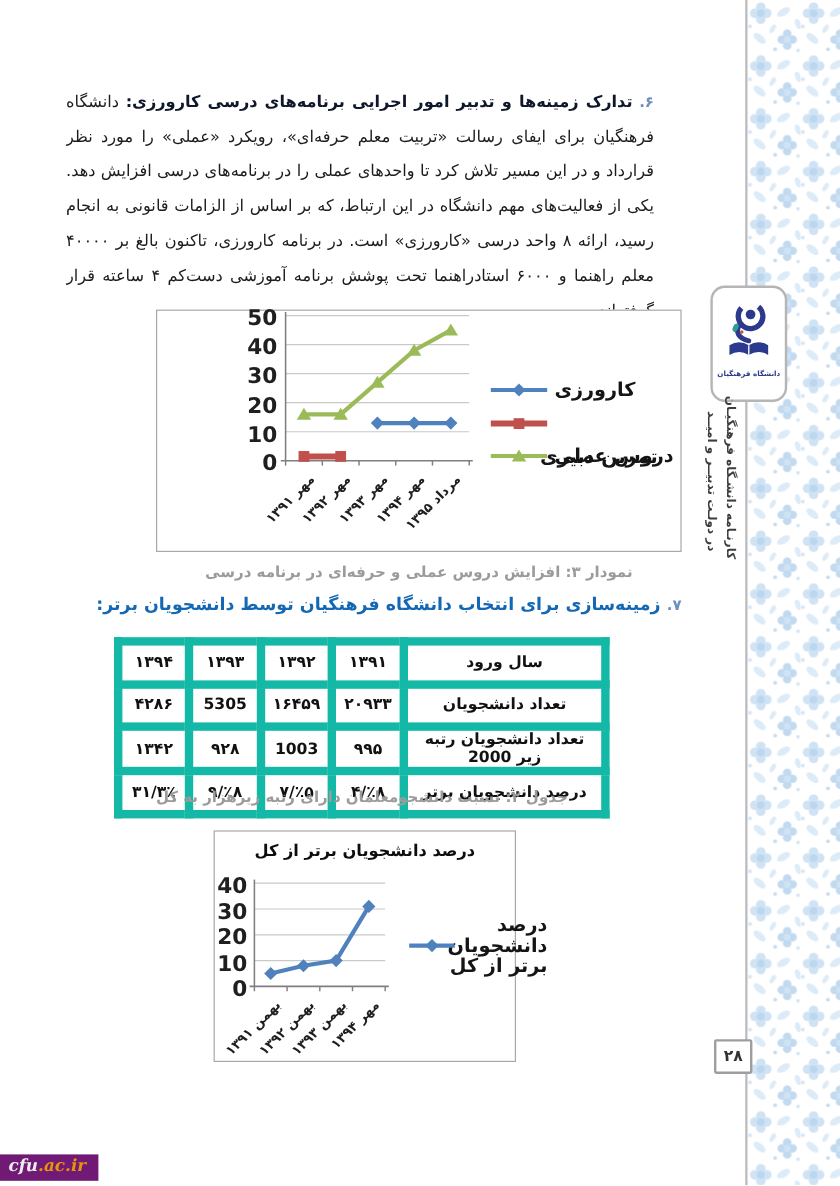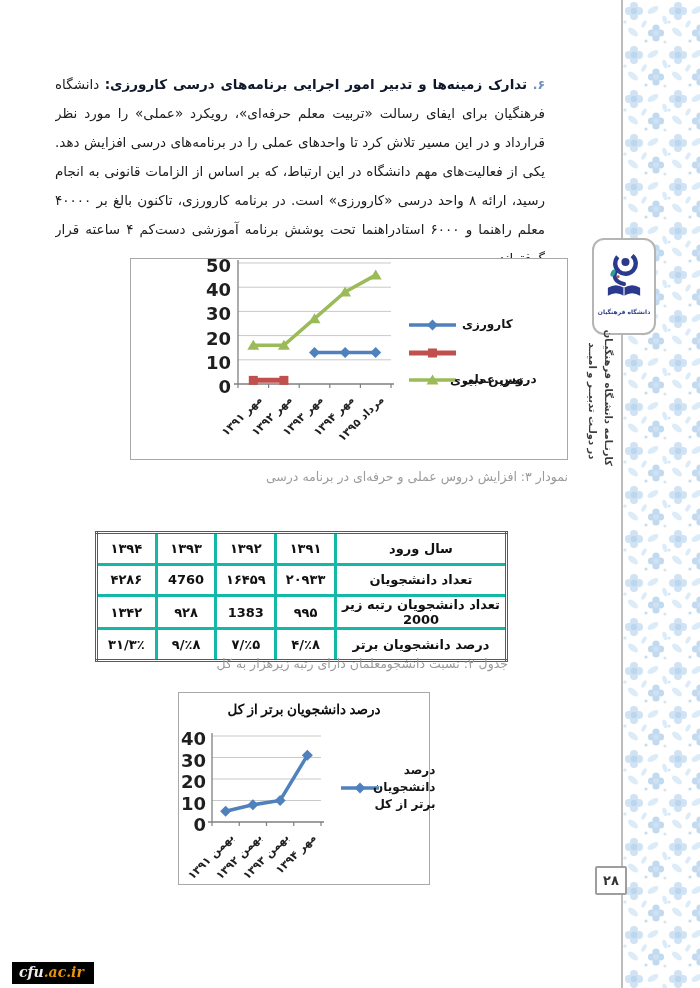--- a/index.html
+++ b/index.html
@@ -13,51 +13,51 @@
   
   #item7{position:absolute;left:55px;top:496px;width:513px;direction:rtl;font-size:14.5px;
          font-weight:bold;color:#1468b3;}
   
   .chart-box{position:absolute;background:#fff;border:1px solid #a8a8a8;box-sizing:border-box;}
   #chart3{left:130px;top:258px;width:438px;height:202px;}
   #chart4{left:178px;top:692px;width:252px;height:193px;}
   .ylab{position:absolute;font-size:18px;font-weight:600;color:#1f1f1f;text-align:right;width:34px;}
   .xlab{position:absolute;font-size:11px;font-weight:600;color:#1f1f1f;direction:rtl;
         white-space:nowrap;transform:rotate(-45deg);transform-origin:100% 0;}
-  .legend-label{position:absolute;font-size:12px;font-weight:bold;color:#151515;direction:rtl;
+  .legend-label{position:absolute;font-size:16px;font-weight:bold;color:#151515;direction:rtl;
         line-height:17px;white-space:nowrap;}
   .chart-title{position:absolute;left:0;width:100%;text-align:center;font-size:13.5px;
-        font-weight:bold;color:#0d0d0d;direction:rtl;font-family:Liberation Serif, serif;}
-  
-  .caption{position:absolute;color:#9b9b9b;font-size:12.5px;font-weight:400;direction:rtl;}
+        font-weight:bold;color:#0d0d0d;direction:rtl;}
+  
+  .caption{position:absolute;color:#9b9b9b;font-size:12.5px;font-weight:700;text-align:center;direction:rtl;}
   #cap3{left:130px;top:469px;width:438px;}
   #cap-table{left:95px;top:656px;width:413px;}
   #cap4{left:105px;top:903px;width:410px;}
   
   #table2{position:absolute;left:95px;top:531px;width:413px;border-collapse:collapse;
           direction:rtl;font-size:13px;font-weight:bold;color:#111;}
   #table2{border:3px double #5a5a5a;}
-  #table2 td{border:3px solid #14b8a6;text-align:center;height:28.5px;padding:0 3px;}
+  #table2 td{border:7px solid #14b8a6;text-align:center;height:28.5px;padding:0 3px;}
   
   .side-line{position:absolute;left:621px;top:0;width:2px;height:988px;background:#bcbcbc;}
   .side-band{position:absolute;left:623px;top:0;width:77px;height:988px;}
   .side-tab{position:absolute;left:592px;top:238px;width:64px;height:97px;background:#fff;
             border:2px solid #b5b5b5;border-radius:12px;box-sizing:border-box;z-index:4;
             display:flex;flex-direction:column;align-items:center;padding-top:5px;}
   .logo-caption{font-size:6px;color:#2b3a8c;font-weight:bold;direction:rtl;margin-top:1px;}
   .vtitle{position:absolute;left:584px;top:336px;width:32px;height:130px;z-index:4;}
   .vtitle-inner{width:130px;height:32px;transform:rotate(90deg) translateY(-32px);
             transform-origin:0 0;direction:rtl;font-size:10px;font-weight:bold;color:#3d3d3d;
             line-height:16px;text-align:center;}
   .vtitle-inner div{white-space:nowrap;}
   .page-num{position:absolute;left:595px;top:866px;width:32px;height:29px;background:#fff;
             border:2px solid #9e9e9e;border-radius:2px;box-sizing:border-box;z-index:5;
             display:flex;align-items:center;justify-content:center;font-size:13px;color:#333;font-weight:bold;text-align:center;}
   
-  .watermark{position:absolute;left:12px;top:962px;background:#000000;padding:2px 10px 4px 7px;
+  .watermark{position:absolute;left:0;top:962px;background:#701a75;padding:2px 10px 4px 7px;
             font-family:"DejaVu Serif",serif;font-style:italic;font-weight:bold;font-size:14px;z-index:6;}
   .wm-prefix{color:#ededed;}
   .wm-suffix{color:#e8940a;}
 </style>
 </head>
 <body>
 
 <div class="page">
 
   <p class="para"><span class="inum">۶.</span> <span class="h6">تدارک زمینه‌ها و تدبیر امور اجرایی برنامه‌های درسی کارورزی:</span> <span>دانشگاه فرهنگیان برای ایفای رسالت «تربیت معلم حرفه‌ای»، رویکرد «عملی» را مورد نظر قرارداد و در این مسیر تلاش کرد تا واحدهای عملی را در برنامه‌های درسی افزایش دهد. یکی از فعالیت‌های مهم دانشگاه در این ارتباط، که بر اساس از الزامات قانونی به انجام رسید، ارائه ۸ واحد درسی «کارورزی» است. در برنامه کارورزی، تاکنون بالغ بر ۴۰۰۰۰ معلم راهنما و ۶۰۰۰ استادراهنما تحت پوشش برنامه آموزشی دست‌کم ۴ ساعته قرار گرفته‌اند.</span></p>
@@ -113,20 +113,21 @@
       </div>
       <div class="legend-label" style="left: 319px; top: 85px; margin-top: 28px;">
         <div>تمرین دبیری</div>
       </div>
       <div class="legend-label" style="left: 331px; top: 112px;">
         <div>دروس عملی</div>
       </div>
     </div>
   <div id="cap3" class="caption">نمودار ۳: افزایش دروس عملی و حرفه‌ای در برنامه درسی</div>
 
+  <div id="item7"><span class="inum">۷.</span> <span>زمینه‌سازی برای انتخاب دانشگاه فرهنگیان توسط دانشجویان برتر:</span></div>
 
   <table id="table2">
     <colgroup>
       <col style="width:173px">
       <col style="width:60px">
         <col style="width:60px">
         <col style="width:60px">
         <col style="width:60px">
     </colgroup>
     <tbody>
@@ -134,27 +135,27 @@
           <td>سال ورود</td>
           <td><bdo dir="ltr">۱۳۹۱</bdo></td>
           <td><bdo dir="ltr">۱۳۹۲</bdo></td>
           <td><bdo dir="ltr">۱۳۹۳</bdo></td>
           <td><bdo dir="ltr">۱۳۹۴</bdo></td>
         </tr>
         <tr>
           <td>تعداد دانشجویان</td>
           <td><bdo dir="ltr">۲۰۹۳۳</bdo></td>
           <td><bdo dir="ltr">۱۶۴۵۹</bdo></td>
-          <td><bdo dir="ltr">4760</bdo></td>
+          <td><bdo dir="ltr">5305</bdo></td>
           <td><bdo dir="ltr">۴۲۸۶</bdo></td>
         </tr>
         <tr>
           <td>تعداد دانشجویان رتبه زیر 2000</td>
           <td><bdo dir="ltr">۹۹۵</bdo></td>
-          <td><bdo dir="ltr">1383</bdo></td>
+          <td><bdo dir="ltr">1003</bdo></td>
           <td><bdo dir="ltr">۹۲۸</bdo></td>
           <td><bdo dir="ltr">۱۳۴۲</bdo></td>
         </tr>
         <tr>
           <td>درصد دانشجویان برتر</td>
           <td><bdo dir="ltr">۴/٪۸</bdo></td>
           <td><bdo dir="ltr">۷/٪۵</bdo></td>
           <td><bdo dir="ltr">۹/٪۸</bdo></td>
           <td><bdo dir="ltr">۳۱/۳٪</bdo></td>
         </tr>

